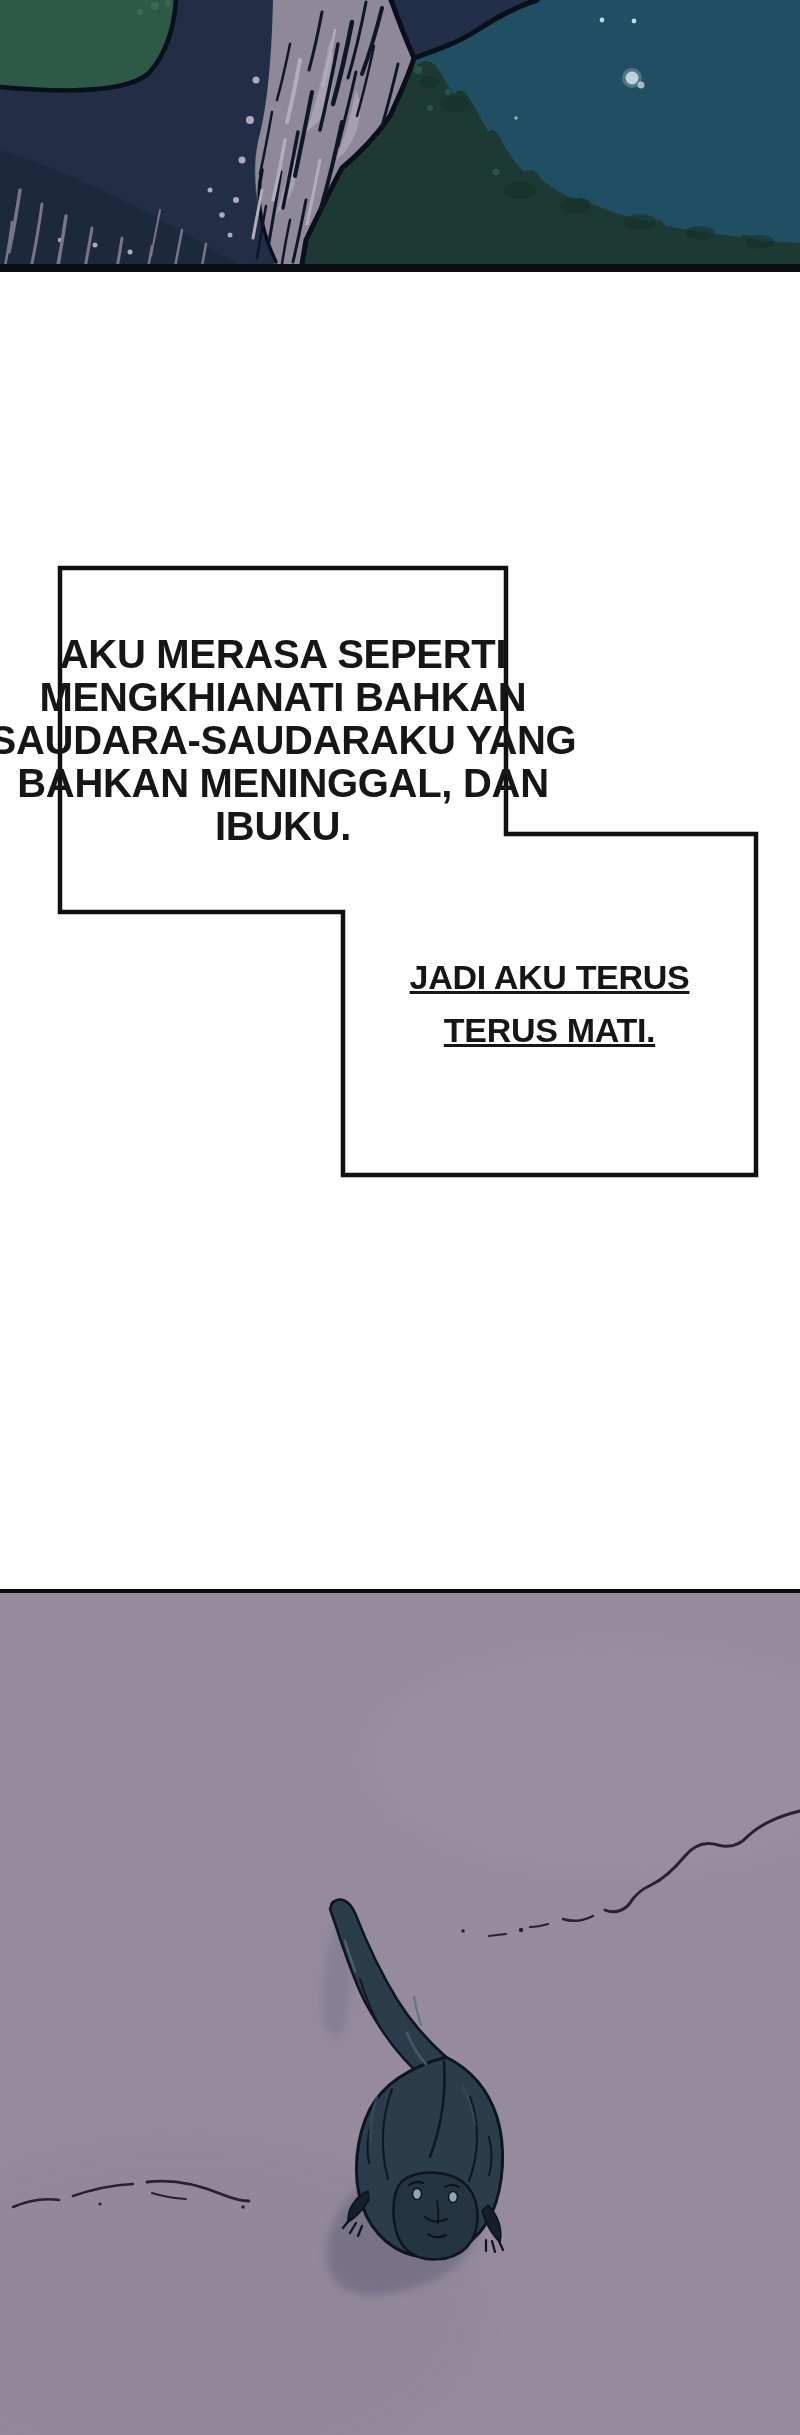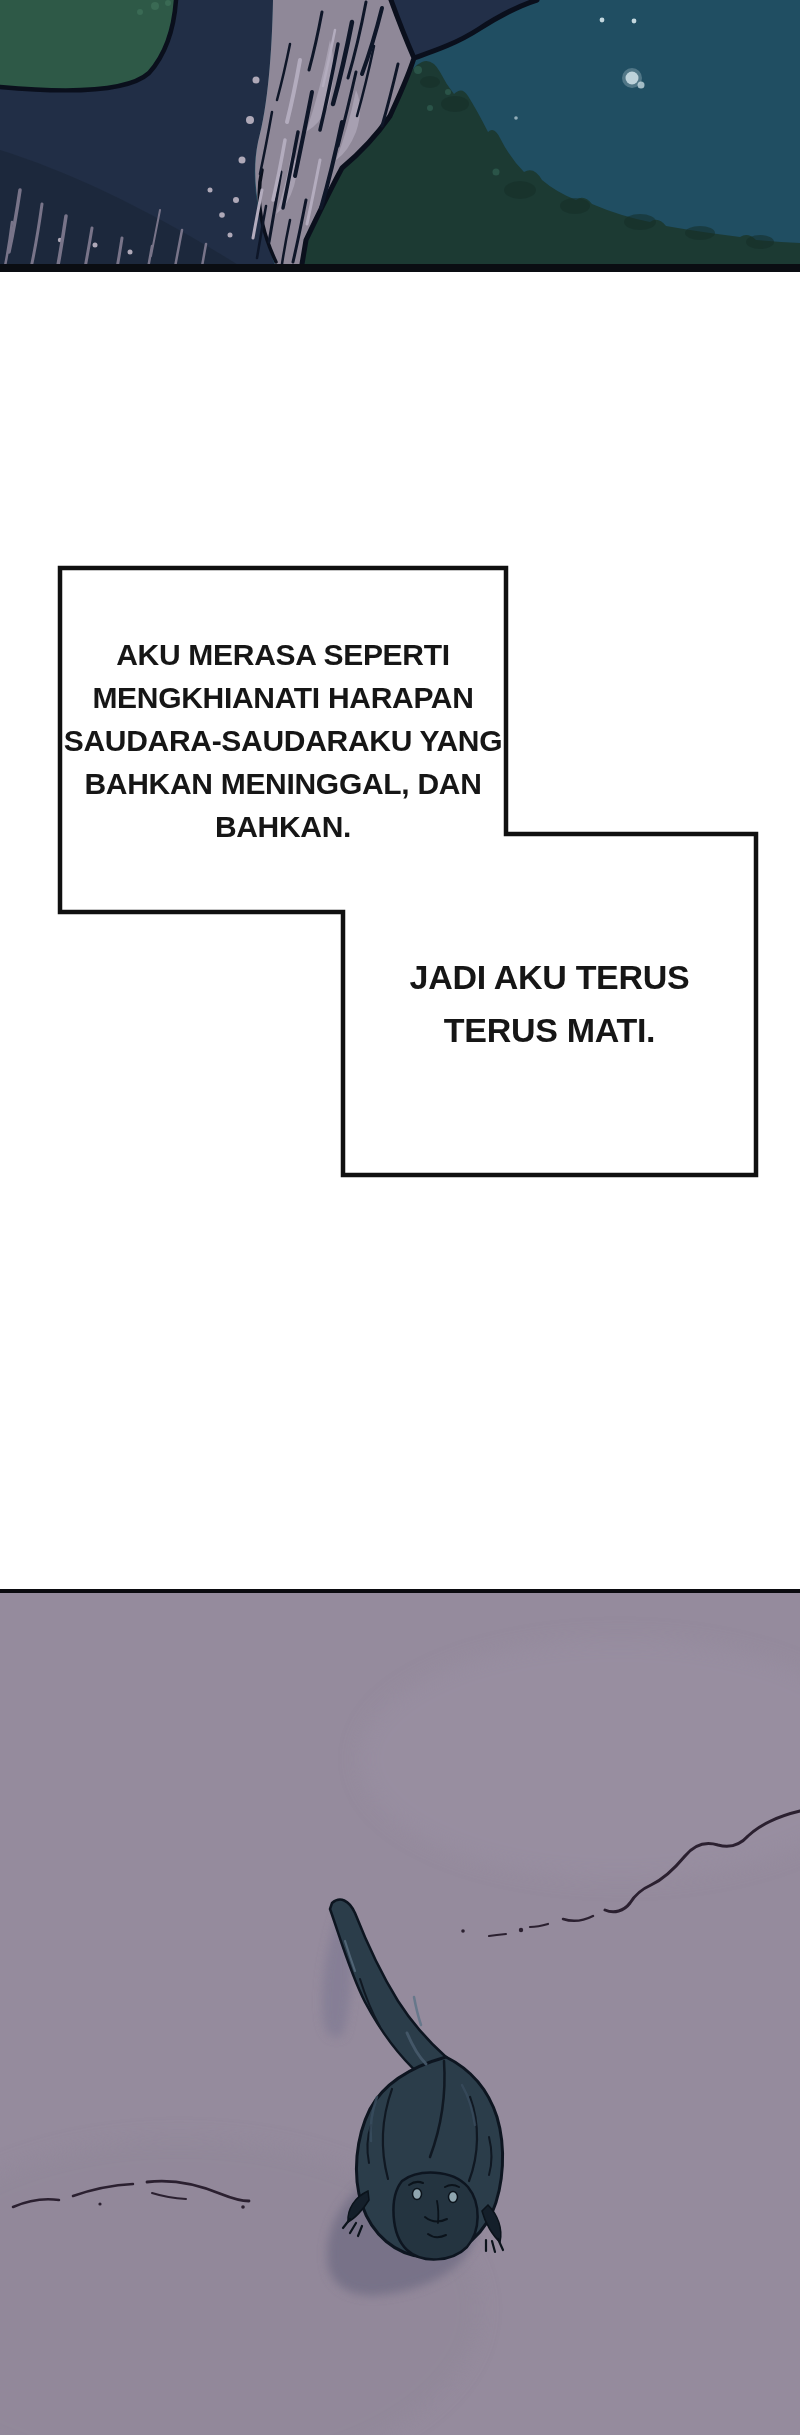--- a/index.html
+++ b/index.html
@@ -5,22 +5,22 @@
   html,body{margin:0;padding:0;background:#ffffff;}
   #page{position:relative;width:800px;height:2435px;background:#ffffff;overflow:hidden;
         font-family:"Liberation Sans", sans-serif;}
   .panel-svg{position:absolute;left:0;display:block;}
   #panel-top{top:0;}
   #narration-svg{top:560px;}
   #panel-bottom{top:1589px;}
   .nbox-text{position:absolute;display:flex;flex-direction:column;justify-content:center;
              align-items:center;text-align:center;color:#161616;font-weight:700;
              letter-spacing:-0.3px;}
-  #nbox1-text{left:60px;top:572px;width:446px;height:336px;font-size:30px;line-height:43px;}
-  #nbox2-text{left:343px;top:837px;width:413px;height:334px;font-size:34px;line-height:53px;}
+  #nbox1-text{left:60px;top:572px;width:446px;height:336px;font-size:40px;line-height:43px;}
+  #nbox2-text{left:343px;top:837px;width:413px;height:334px;font-size:34px;line-height:53px;text-decoration:underline;}
   .nline{white-space:nowrap;}
 </style>
 </head>
 <body>
 
 <div id="page">
 
   <svg id="panel-top" class="panel-svg" width="800" height="272" viewBox="0 0 800 272">
 
     <rect x="0" y="0" width="800" height="266" fill="#204E62"></rect>
@@ -137,24 +137,24 @@
 
     <rect x="0" y="264" width="800" height="8" fill="#0A0D12"></rect>
   </svg>
 
   <svg id="narration-svg" class="panel-svg" width="800" height="630" viewBox="0 0 800 630">
     <polygon points="60,8 506,8 506,274 756,274 756,615 343,615 343,352 60,352" fill="#FFFFFF" stroke="#101010" stroke-width="4.5"></polygon>
   </svg>
 
   <div id="nbox1-text" class="nbox-text">
     <div class="nline">AKU MERASA SEPERTI</div>
-    <div class="nline">MENGKHIANATI HARAPAN</div>
+    <div class="nline">MENGKHIANATI BAHKAN</div>
     <div class="nline">SAUDARA-SAUDARAKU YANG</div>
     <div class="nline">BAHKAN MENINGGAL, DAN</div>
-    <div class="nline">BAHKAN.</div>
+    <div class="nline">IBUKU.</div>
   </div>
 
   <div id="nbox2-text" class="nbox-text">
     <div class="nline">JADI AKU TERUS</div>
     <div class="nline">TERUS MATI.</div>
   </div>
 
   <svg id="panel-bottom" class="panel-svg" width="800" height="846" viewBox="0 0 800 846">
     <defs>
       <filter id="blur5" x="-40%" y="-40%" width="180%" height="180%">

